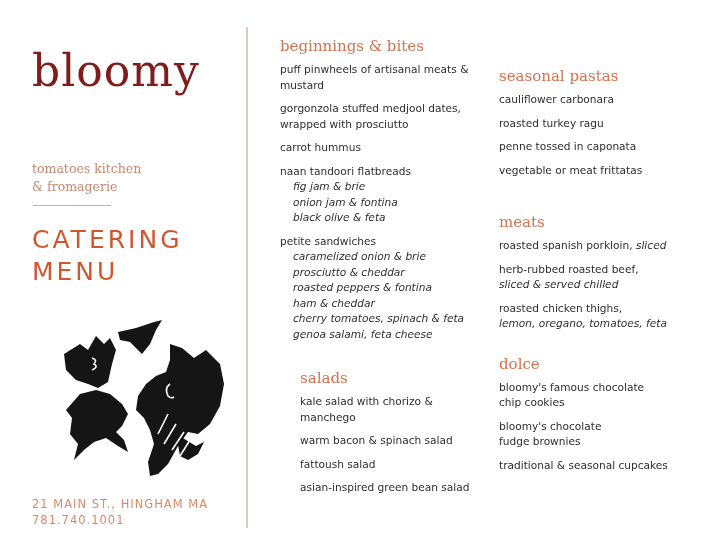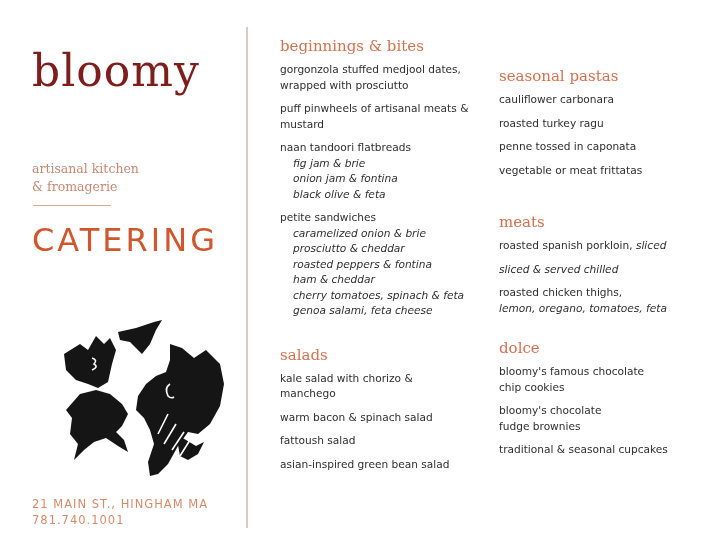--- a/index.html
+++ b/index.html
@@ -13,21 +13,21 @@
       font-family: "DejaVu Serif", serif; color: #7f1d1d; font-size: 44px; line-height: 46px;
       letter-spacing: 1px; font-weight: normal;
     }
     .tagline {
       position: absolute; left: 32px; top: 160px;
       font-family: "DejaVu Serif", serif; color: #c98872; font-size: 12.5px; line-height: 18px;
     }
     .rule-short { position: absolute; left: 33px; top: 205px; width: 78px; height: 1px; background: #d9a892; }
     .catering {
       position: absolute; left: 32px; top: 224px;
-      font-family: "DejaVu Sans", sans-serif; color: #d0572d; font-size: 32px; line-height: 32px;
+      font-family: "DejaVu Sans", sans-serif; color: #d0572d; font-size: 25px; line-height: 32px;
       letter-spacing: 3px;
     }
     .logo { position: absolute; left: 58px; top: 314px; width: 170px; height: 170px; }
     .address {
       position: absolute; left: 32px; top: 496px;
       font-family: "DejaVu Sans", sans-serif; color: #d88a68; font-size: 11.5px; line-height: 16px;
       letter-spacing: 1px;
     }
     .vline { position: absolute; left: 246px; top: 27px; width: 2px; height: 501px; background: #ddc9c2; }
     .col { position: absolute; }
@@ -43,26 +43,27 @@
     .sec { margin-bottom: 0; }
   </style>
 </head>
 <body>
 
 <div class="left">
   <div class="brand">
     <div>bloomy</div>
   </div>
   <div class="tagline">
-    <div>artisanal kitchen</div>
+    <div>tomatoes kitchen</div>
     <div>&amp; fromagerie</div>
   </div>
   <div class="rule-short"></div>
   <div class="catering">
     <div>CATERING</div>
+    <div>MENU</div>
   </div>
   <svg class="logo" viewBox="0 0 170 170">
     <g fill="#151515">
       <path d="M6 40 L22 30 L30 36 L38 22 L46 30 L52 24 L58 36 L54 50 L50 68 L40 74 L30 70 L18 66 L8 56 Z"></path>
       <path d="M60 18 L78 14 L96 8 L104 6 L98 16 L92 30 L84 40 L78 34 L72 28 L62 26 Z"></path>
       <path d="M112 30 L124 34 L136 44 L148 36 L162 50 L166 70 L162 92 L152 110 L140 120 L130 118 L120 132 L110 150 L100 160 L92 162 L90 148 L96 130 L92 116 L86 104 L78 96 L80 82 L88 70 L98 62 L108 58 L112 46 Z"></path>
       <path d="M22 80 L38 76 L52 80 L64 90 L70 100 L64 112 L58 118 L66 126 L70 138 L60 132 L48 124 L36 128 L26 136 L16 146 L20 130 L12 120 L14 104 L8 96 Z"></path>
       <path d="M118 120 L128 126 L138 132 L146 128 L140 140 L130 146 L122 142 Z"></path>
     </g>
     <g fill="none" stroke="#ffffff" stroke-width="1.6">
@@ -75,39 +76,40 @@
     <div>21 MAIN ST., HINGHAM MA</div>
     <div>781.740.1001</div>
   </div>
 </div>
 
 <div class="vline"></div>
 
 <div class="col col1">
   <div class="sec">
     <h2 class="sec-title">beginnings &amp; bites</h2>
+    <div class="item"><span>puff pinwheels of artisanal meats &amp; mustard</span></div>
     <div class="item"><span>gorgonzola stuffed medjool dates, wrapped with prosciutto</span></div>
-    <div class="item"><span>puff pinwheels of artisanal meats &amp; mustard</span></div>
+    <div class="item"><span>carrot hummus</span></div>
     <div class="item">
       <span>naan tandoori flatbreads</span>
       <span class="sub">fig jam &amp; brie</span>
       <span class="sub">onion jam &amp; fontina</span>
       <span class="sub">black olive &amp; feta</span>
     </div>
     <div class="item">
       <span>petite sandwiches</span>
       <span class="sub">caramelized onion &amp; brie</span>
       <span class="sub">prosciutto &amp; cheddar</span>
       <span class="sub">roasted peppers &amp; fontina</span>
       <span class="sub">ham &amp; cheddar</span>
       <span class="sub">cherry tomatoes, spinach &amp; feta</span>
       <span class="sub">genoa salami, feta cheese</span>
     </div>
   </div>
-  <div class="sec" style="margin-top:26px;">
+  <div class="sec" style="margin-top:26px;margin-left:20px;">
     <h2 class="sec-title">salads</h2>
     <div class="item" style="width:150px;"><span>kale salad with chorizo &amp; manchego</span></div>
     <div class="item"><span>warm bacon &amp; spinach salad</span></div>
     <div class="item"><span>fattoush salad</span></div>
     <div class="item"><span>asian-inspired green bean salad</span></div>
   </div>
 </div>
 
 <div class="col col2">
   <div class="sec">
@@ -117,20 +119,21 @@
     <div class="item"><span>penne tossed in caponata</span></div>
     <div class="item"><span>vegetable or meat frittatas</span></div>
   </div>
   <div class="sec" style="margin-top:34px;">
     <h2 class="sec-title">meats</h2>
     <div class="item">
       <span>roasted spanish porkloin,</span>
       <em>sliced</em>
     </div>
     <div class="item">
+      <div>herb-rubbed roasted beef,</div>
       <em>sliced &amp; served chilled</em>
     </div>
     <div class="item">
       <div>roasted chicken thighs,</div>
       <em>lemon, oregano, tomatoes, feta</em>
     </div>
   </div>
   <div class="sec" style="margin-top:22px;">
     <h2 class="sec-title">dolce</h2>
     <div class="item" style="width:170px;"><span>bloomy's famous chocolate chip cookies</span></div>

